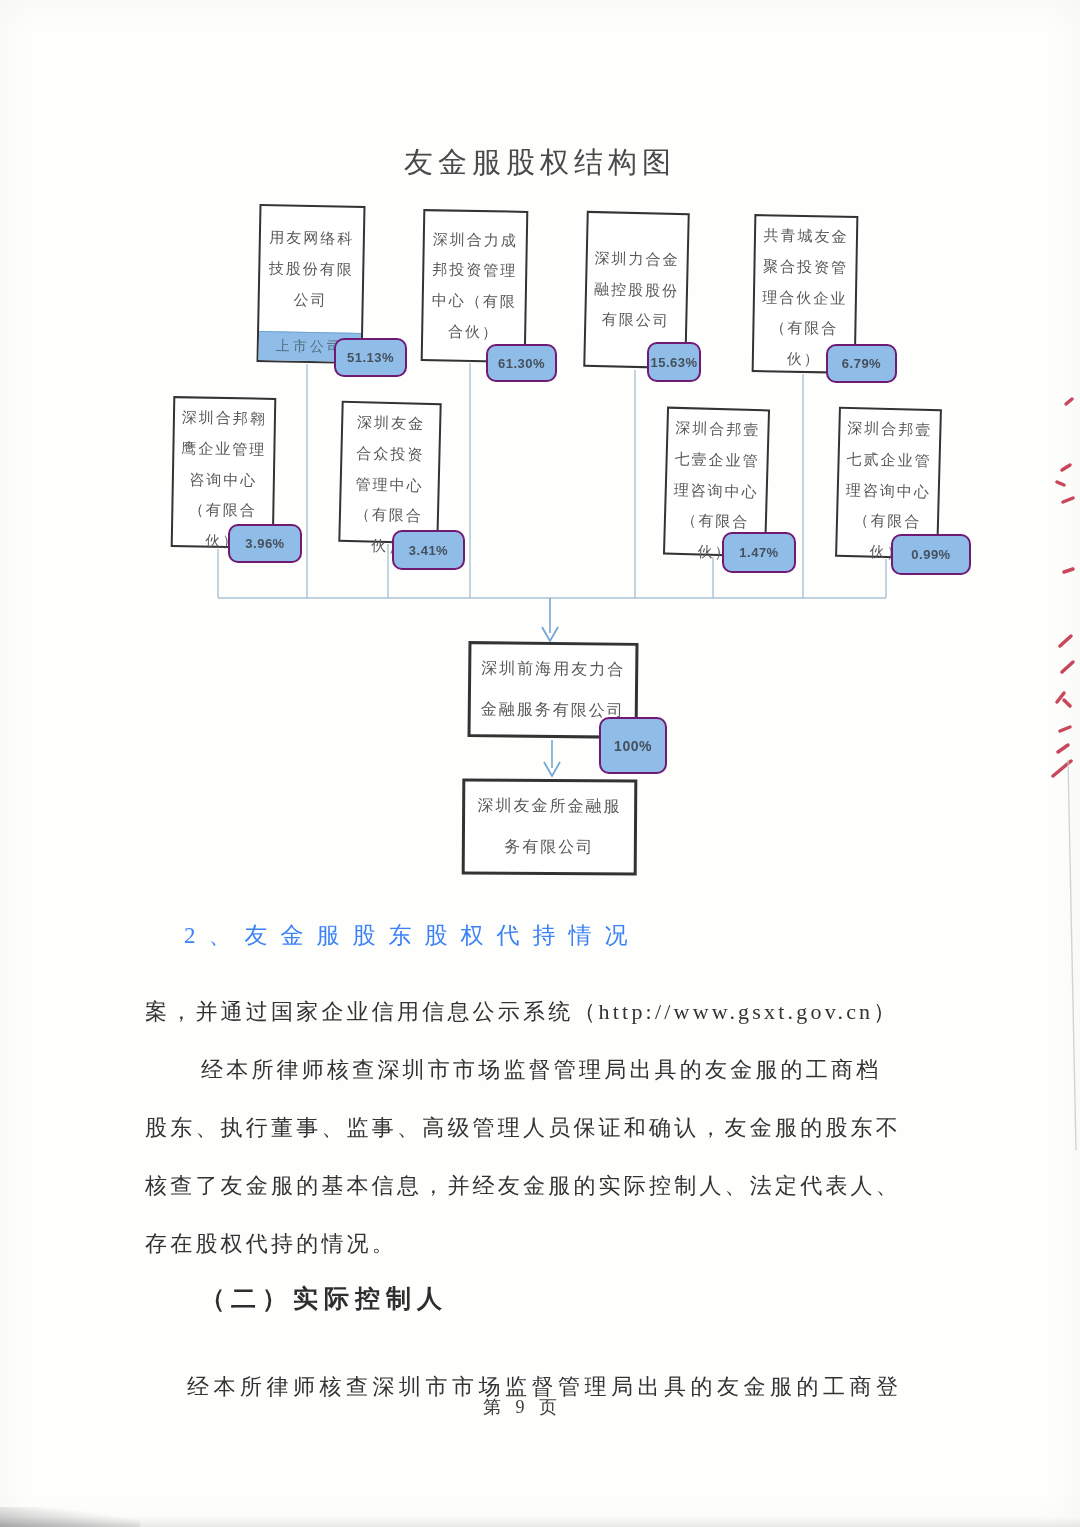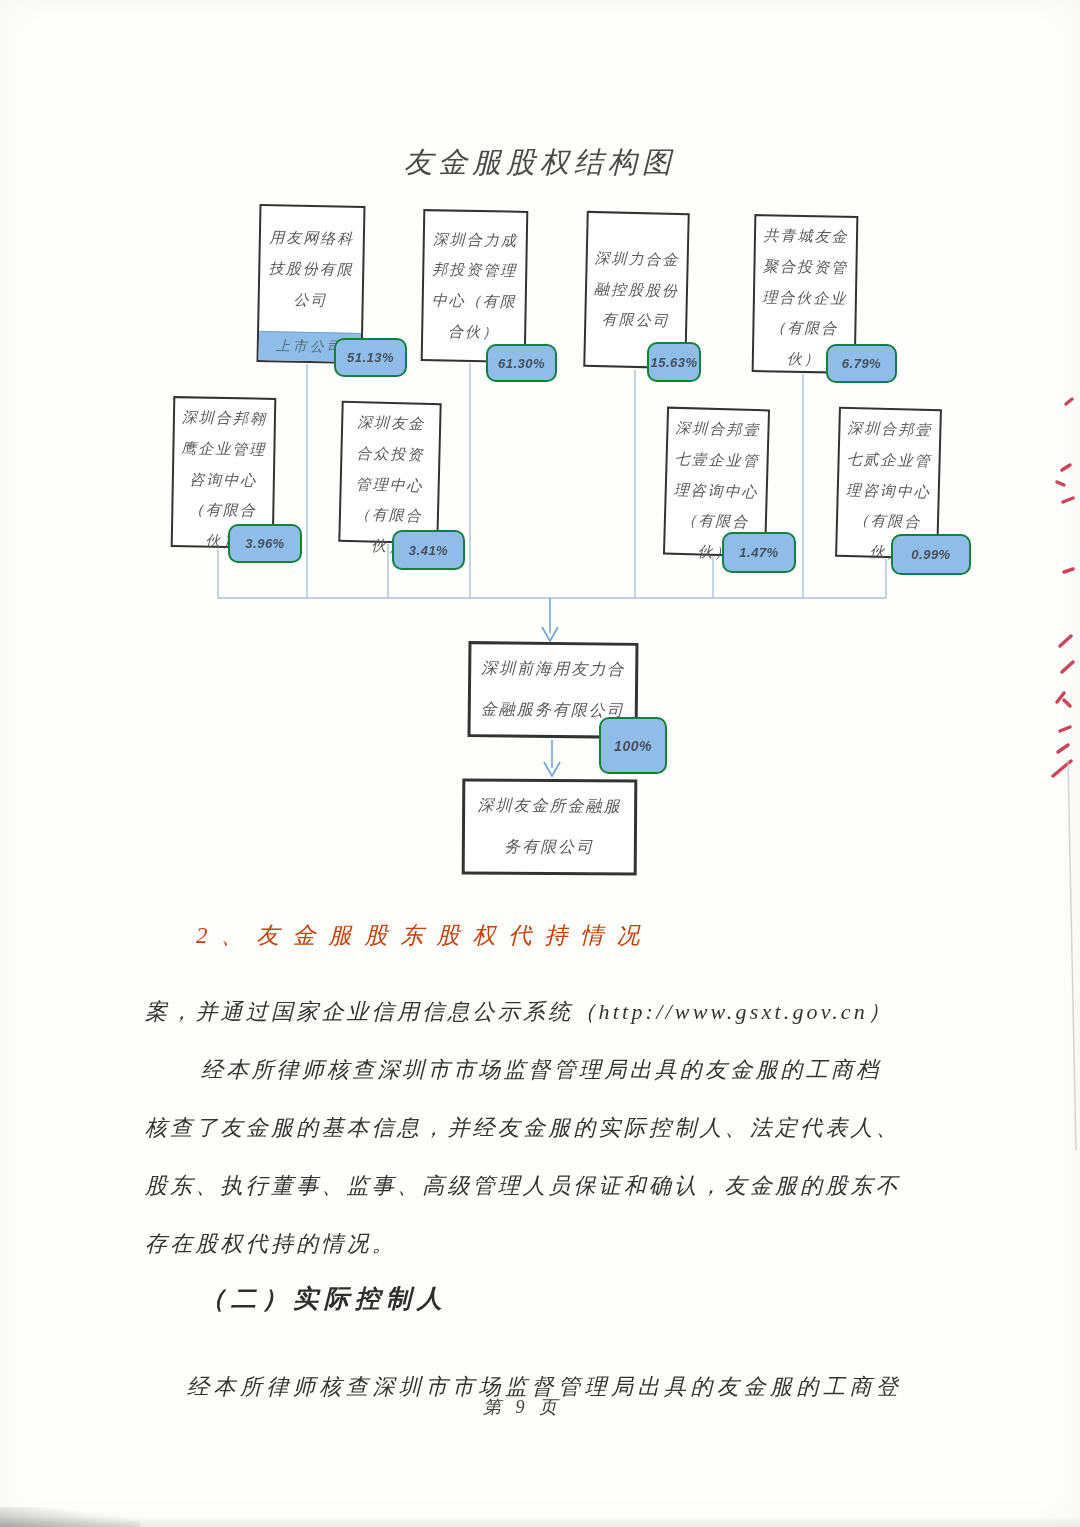--- a/index.html
+++ b/index.html
@@ -1,21 +1,20 @@
 <!DOCTYPE html>
 <html><head>
 <meta charset="utf-8">
 <style>
   html,body { margin:0; padding:0; background:#e9e9e9; }
   .page {
     position:relative; width:1080px; height:1527px; margin:0 auto;
     background:#fefefd; overflow:hidden;
     font-family:"Liberation Serif","DejaVu Serif",serif;
     box-shadow: inset 0 0 40px rgba(0,0,0,0.04);
-    font-style: italic;
   }
   .doc-title {
     position:absolute; top:143px; left:0; width:1080px;
     text-align:center; font-size:29px; letter-spacing:5px; color:#4a4a4a;
   }
   .connectors, .margin-marks {
     position:absolute; left:0; top:0; pointer-events:none;
   }
   .obox {
     position:absolute; border:2px solid #333; background:#fff;
@@ -25,34 +24,34 @@
     flex:1; display:flex; align-items:center; justify-content:center;
     text-align:center; font-size:15px; line-height:2.05; letter-spacing:2px;
     color:#585858; padding:4px 6px;
   }
   .listed-tag {
     height:28px; background:#8fbde8; border-top:1px solid #6fa3d2;
     display:flex; align-items:center; justify-content:center;
     font-size:14px; letter-spacing:3px; color:#50707f;
   }
   .pct {
-    position:absolute; background:#8fbde8; border:2px solid #15803d;
+    position:absolute; background:#8fbde8; border:2px solid #701a75;
     border-radius:10px; box-sizing:border-box;
     display:flex; align-items:center; justify-content:center;
     font-family:"Liberation Sans","DejaVu Sans",sans-serif;
     font-size:13px; font-weight:bold; color:#45505c; letter-spacing:0.5px;
   }
   .cbox {
     position:absolute; border:3px solid #333; background:#fff; box-sizing:border-box;
     display:flex; align-items:center; justify-content:center; text-align:center;
     font-size:16px; line-height:2.55; letter-spacing:2px; color:#585858; padding:4px 10px;
   }
   .h2 {
-    position:absolute; left:196px; top:920px;
-    font-size:23px; letter-spacing:13px; color:#c2410c; white-space:nowrap;
+    position:absolute; left:184px; top:920px;
+    font-size:23px; letter-spacing:13px; color:#3b82f6; white-space:nowrap;
   }
   .para { position:absolute; left:145px; width:800px; }
   .p1 { top:997px; }
   .p2 { top:1356px; }
   .tline {
     height:58px; font-size:22px; letter-spacing:3.2px; color:#333;
     white-space:nowrap;
   }
   .p2 .tline { letter-spacing:4.5px;margin-top:16px; }
   .indent1 { padding-left:56px; }
@@ -129,22 +128,22 @@
   <div class="pct" style="left:392px;top:530px;width:73px;height:40px">3.41%</div>
   <div class="pct" style="left:722px;top:532px;width:74px;height:41px">1.47%</div>
   <div class="pct" style="left:891px;top:534px;width:80px;height:41px">0.99%</div>
   <div class="pct" style="left:599px;top:717px;width:68px;height:57px;font-size:14px">100%</div>
 
   <div class="h2">2、友金服股东股权代持情况</div>
 
   <div class="para p1">
     <div class="tline">案，并通过国家企业信用信息公示系统（http://www.gsxt.gov.cn）</div>
     <div class="tline indent1">经本所律师核查深圳市市场监督管理局出具的友金服的工商档</div>
+    <div class="tline">股东、执行董事、监事、高级管理人员保证和确认，友金服的股东不</div>
     <div class="tline">核查了友金服的基本信息，并经友金服的实际控制人、法定代表人、</div>
-    <div class="tline">股东、执行董事、监事、高级管理人员保证和确认，友金服的股东不</div>
     <div class="tline">存在股权代持的情况。</div>
   </div>
 
   <div class="h3">（二）实际控制人</div>
 
   <div class="para p2">
     <div class="tline indent2">经本所律师核查深圳市市场监督管理局出具的友金服的工商登</div>
   </div>
 
   <div class="footer">第 9 页</div>

